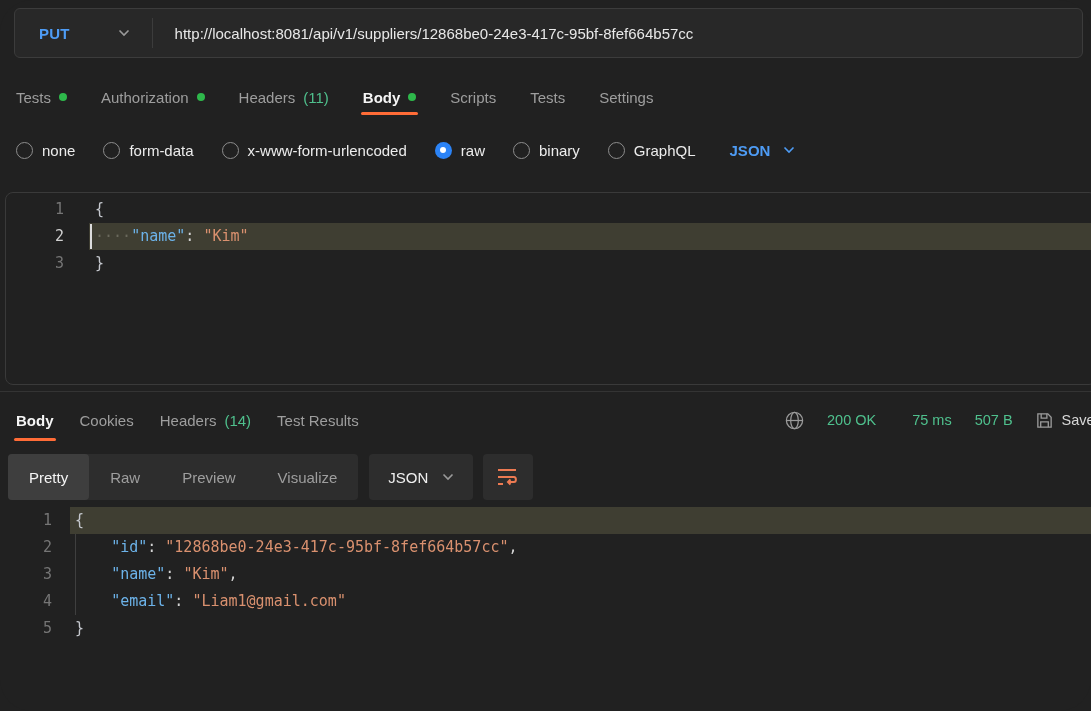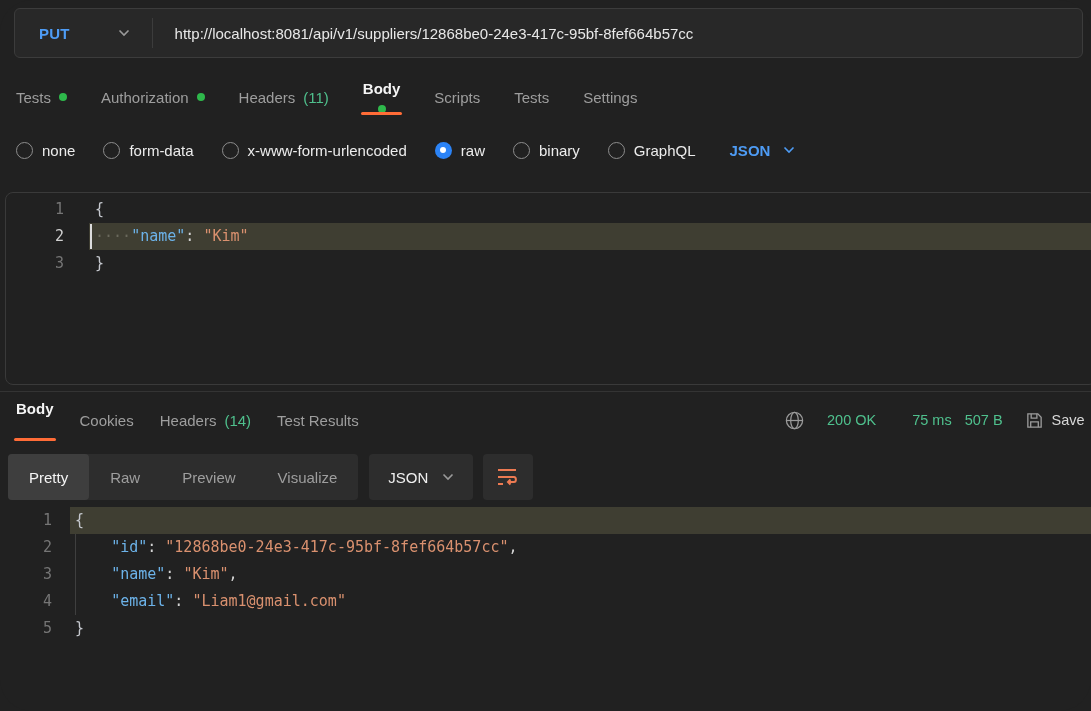--- a/index.html
+++ b/index.html
@@ -17,21 +17,21 @@
   .chev { width:12px; height:8px; stroke:#9a9a9a; stroke-width:1.6; fill:none; }
   .url-sep { width:1px; height:30px; background:#3c3c3c; }
   .url-input { flex:1; padding:0 10px 0 22px; font-size:15px; color:#e8e8e8;
                white-space:nowrap; overflow:hidden; }
 
   
   .req-tabs { position:absolute; left:16px; top:80px; height:34px;
               display:flex; gap:34px; align-items:center; }
   .tab { position:relative; display:inline-flex; align-items:center; gap:8px;
          height:34px; color:#9e9e9e; font-size:15px; cursor:pointer; }
-  .tab.active { color:#f5f5f5; font-weight:600;flex-direction:column; }
+  .tab.active { color:#f5f5f5; font-weight:600; }
   .tab.active::after { content:""; position:absolute; left:-2px; right:-2px; bottom:-1px;
                        height:3px; background:#ff6c37; border-radius:2px; }
   .dot { width:8px; height:8px; border-radius:50%; background:#2eb84b; }
   .count { color:#4fc08d; }
 
   
   .body-types { position:absolute; left:16px; top:134px; height:32px;
                 display:flex; gap:28px; align-items:center; }
   .radio-item { display:flex; align-items:center; gap:9px; color:#ececec;
                 font-size:15px; cursor:pointer; }
@@ -209,21 +209,21 @@
     <div class="res-meta">
       <span class="icon-btn">
         <svg class="globe" viewBox="0 0 22 22">
           <circle cx="11" cy="11" r="8.5"></circle>
           <ellipse cx="11" cy="11" rx="4" ry="8.5"></ellipse>
           <path d="M2.5 11 H19.5"></path>
         </svg>
       </span>
       <span class="meta-green" style="margin-left:22px;">200 OK</span>
       <span class="meta-green" style="margin-left:36px;">75 ms</span>
-      <span class="meta-green" style="margin-left:13px;">507 B</span>
+      <span class="meta-green" style="margin-left:23px;">507 B</span>
       <span class="icon-btn" style="margin-left:22px;">
         <svg class="floppy" viewBox="0 0 20 20">
           <path d="M3 3 H13.5 L17 6.5 V17 H3 Z"></path>
           <path d="M6.5 3 V7.5 H12.5 V3"></path>
           <path d="M6 17 V11.5 H14 V17"></path>
         </svg>
         <span class="save-label">Save</span>
       </span>
     </div>
   </div>

